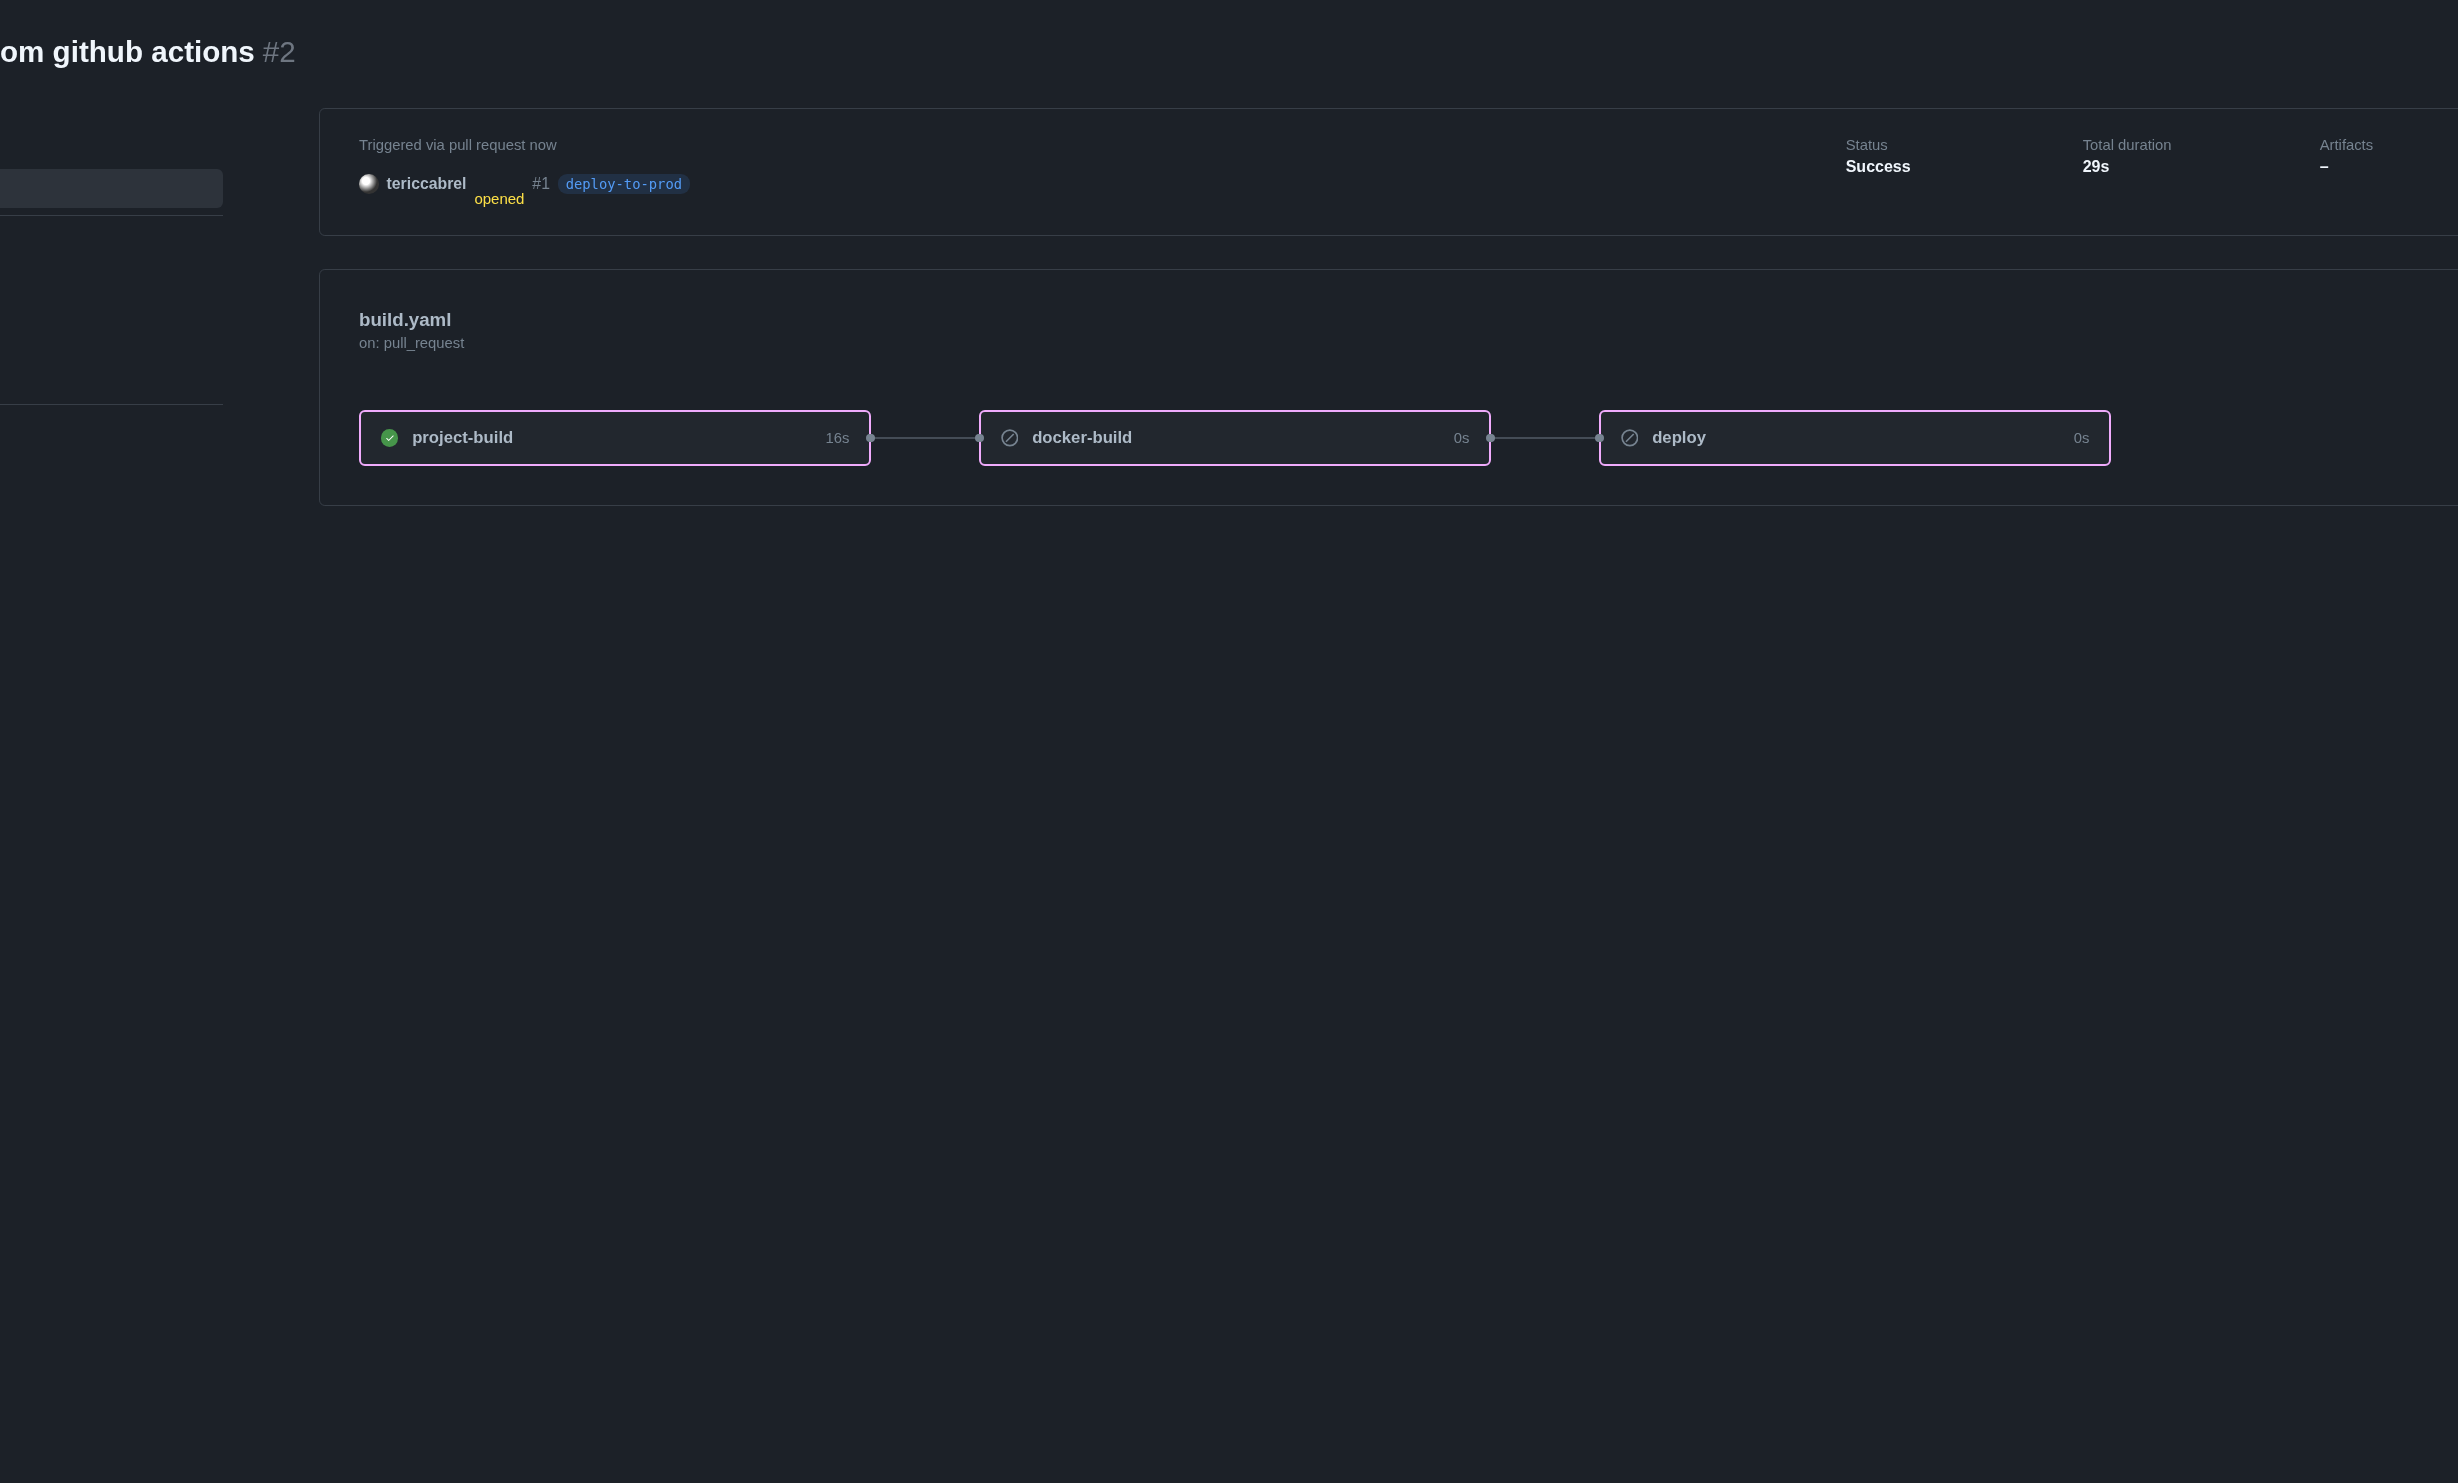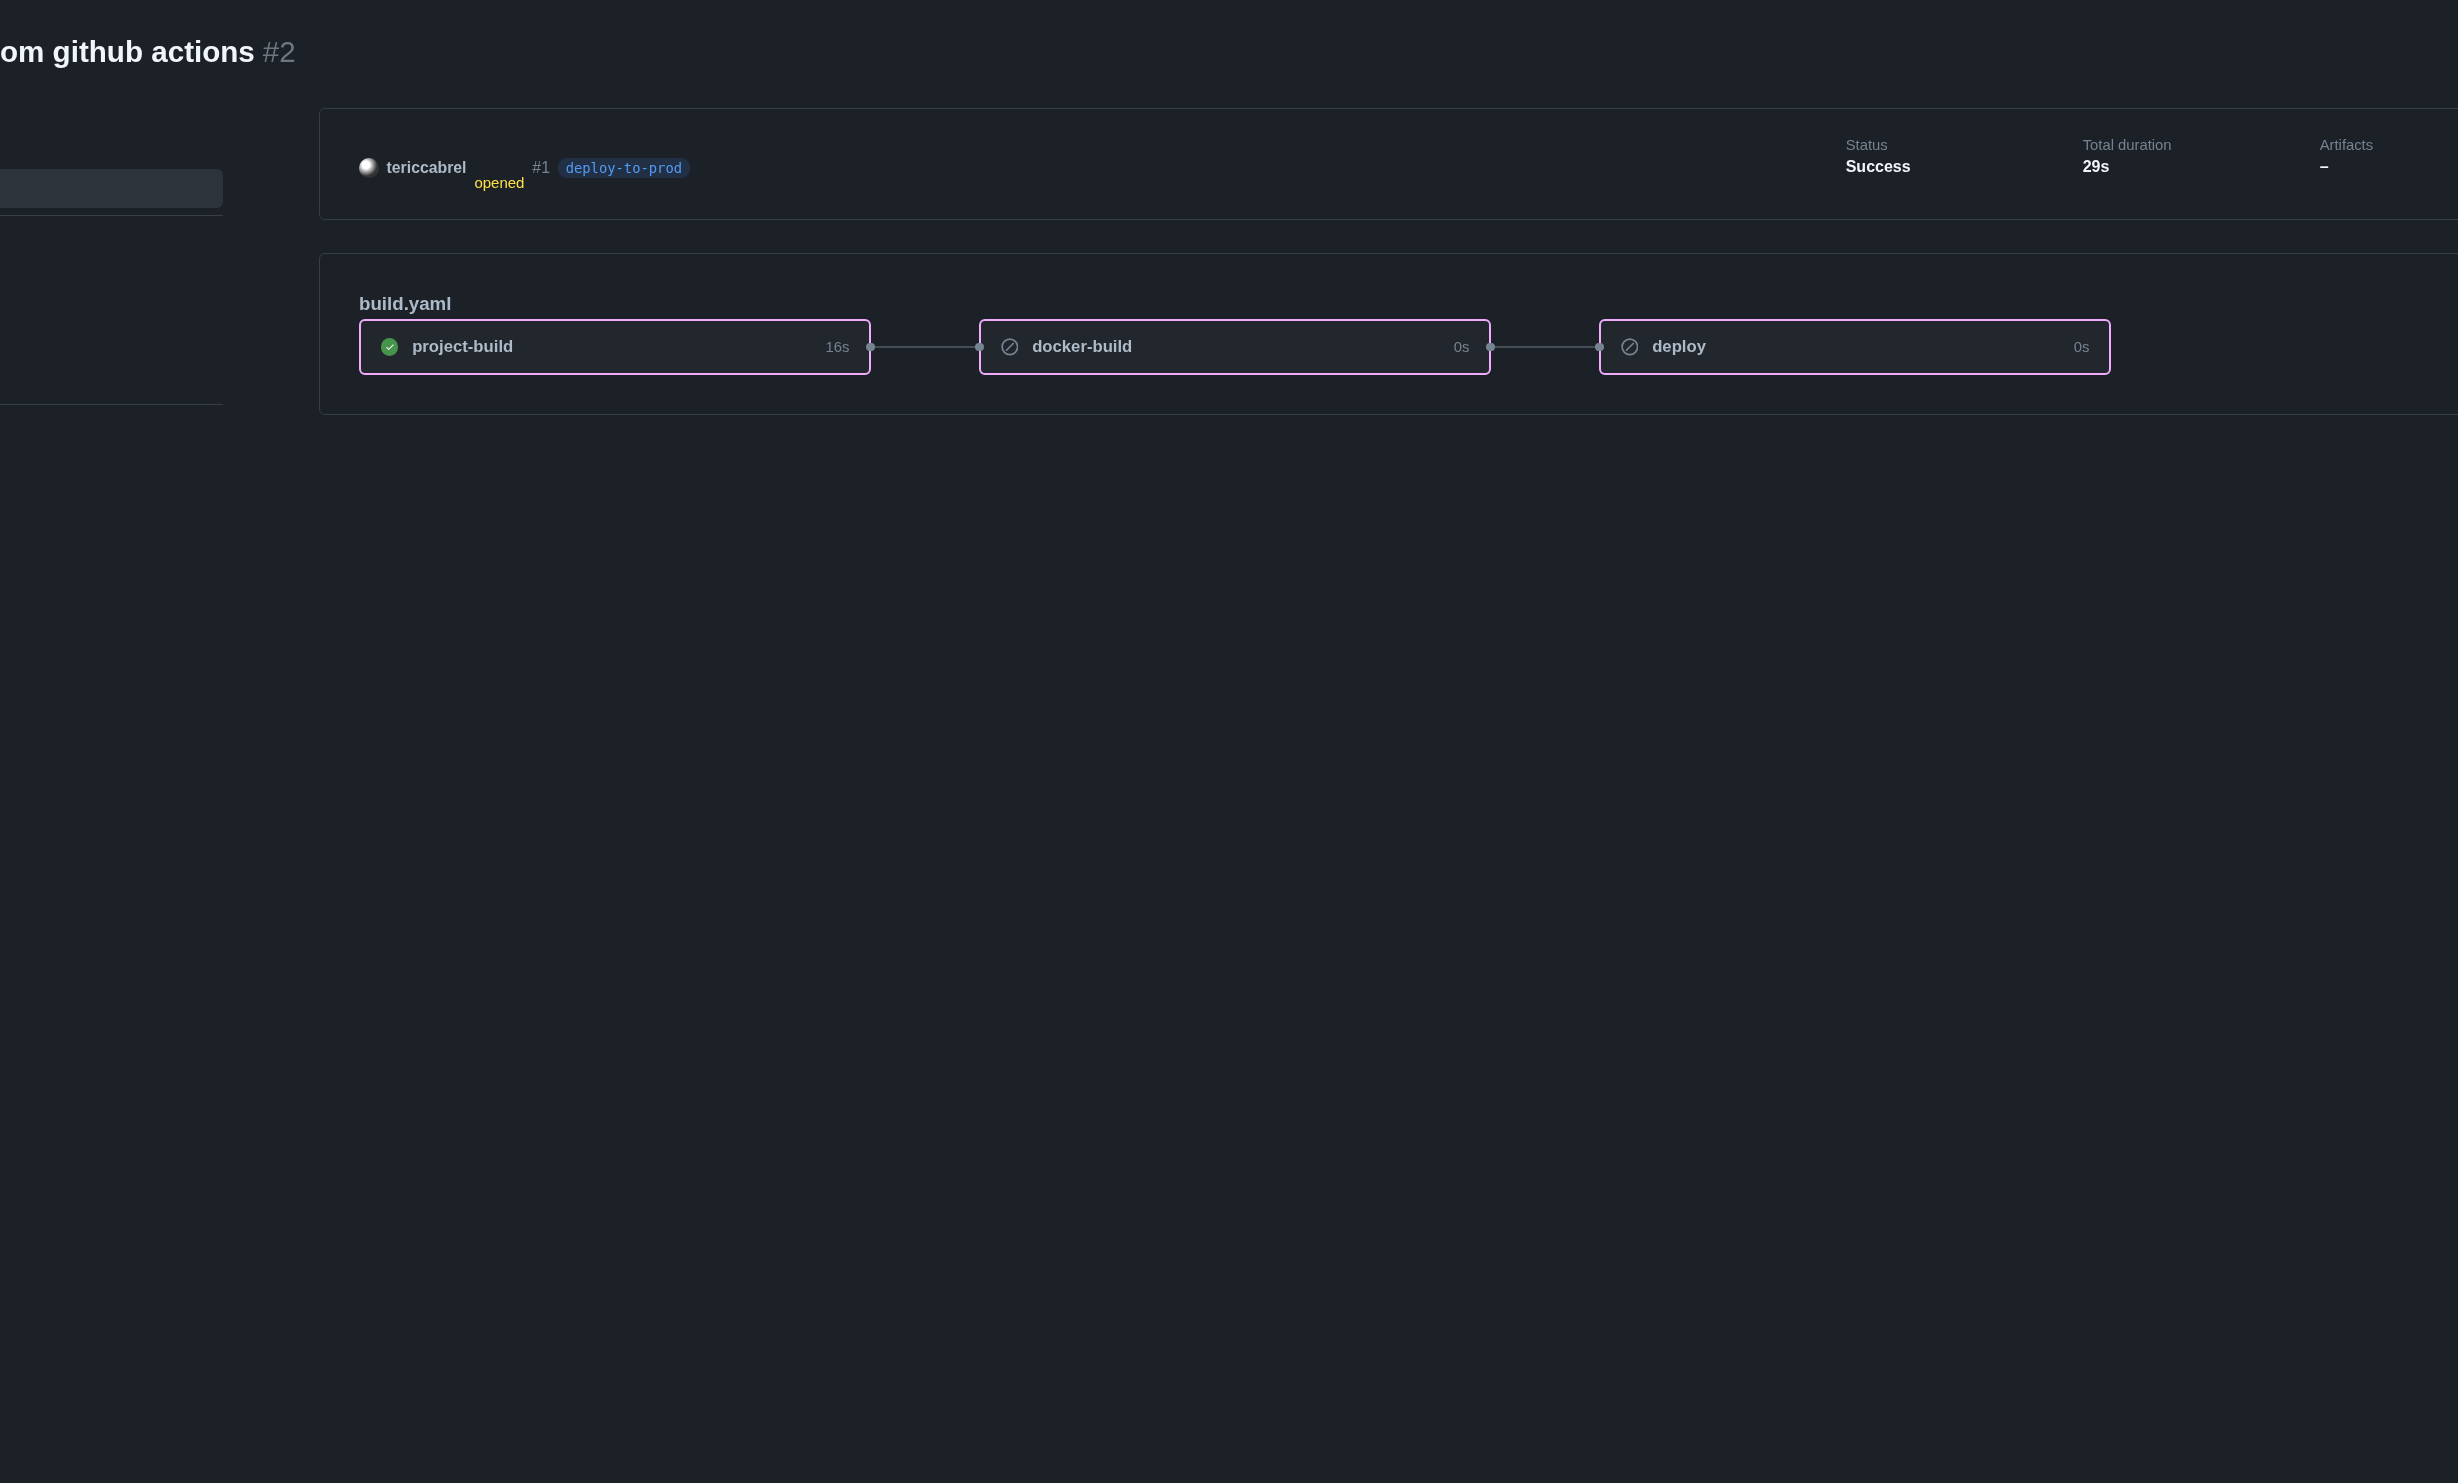--- a/index.html
+++ b/index.html
@@ -288,20 +288,21 @@
   <div class="sidebar-item">&nbsp;</div>
   <div class="sidebar-item">&nbsp;</div>
   <div class="sidebar-item">&nbsp;</div>
   <div class="sidebar-divider"></div>
 </div>
 
 <div class="content-wrapper">
 
   <div class="summary-card">
     <div class="summary-trigger">
+      <div class="summary-label">Triggered via pull request now</div>
       <div class="trigger-details">
         <div class="avatar"></div>
         <span class="username">tericcabrel</span>
         <span class="opened-text">opened</span>
         <span class="pr-link">#1</span>
         <span class="branch-tag">deploy-to-prod</span>
       </div>
     </div>
 
     <div class="summary-col">
@@ -315,20 +316,21 @@
     </div>
 
     <div class="artifacts-col">
       <div class="summary-label">Artifacts</div>
       <div class="summary-value">–</div>
     </div>
   </div>
 
   <div class="workflow-card">
     <div class="workflow-title">build.yaml</div>
+    <div class="workflow-subtitle">on: pull_request</div>
 
     <div class="workflow-graph">
 
       <div class="job-node">
         <div class="job-node-left">
           <span class="status-icon-success">
             <svg viewBox="0 0 16 16" fill="#fff">
                 <path d="M13.78 4.22a.75.75 0 010 1.06l-7.25 7.25a.75.75 0 01-1.06 0L2.22 9.28a.75.75 0 011.06-1.06L6 10.94l6.72-6.72a.75.75 0 011.06 0z"></path>
               </svg>
           </span>

